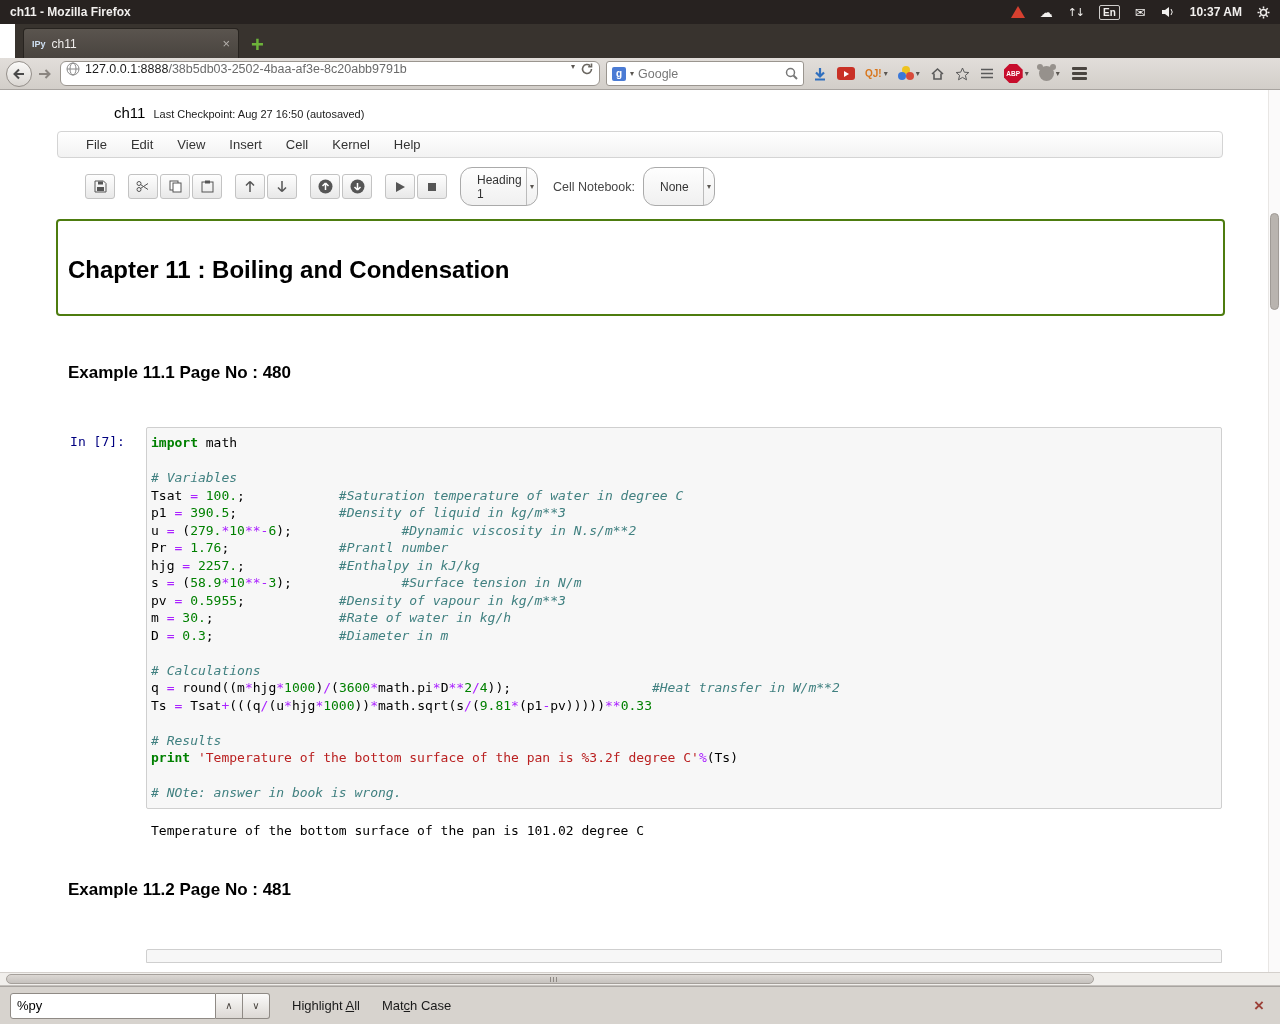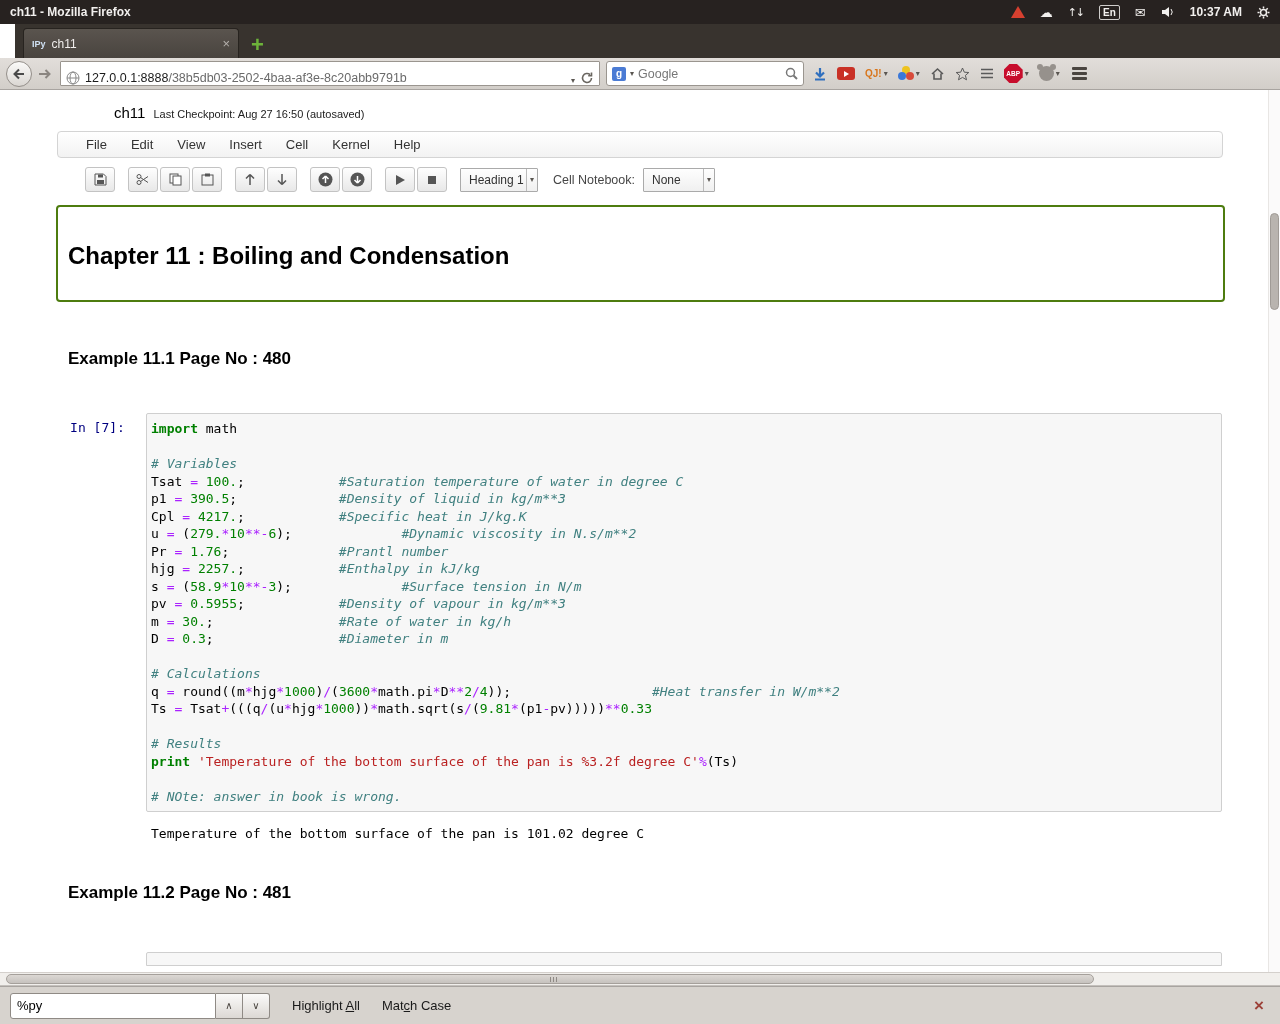--- a/index.html
+++ b/index.html
@@ -22,21 +22,21 @@
 .tab{width:216px;height:30px;margin-left:8px;background:linear-gradient(#5a544e,#49443f);border:1px solid #27231f;border-bottom:none;border-radius:4px 4px 0 0;display:flex;align-items:center;gap:6px;padding:0 8px;}
 .favicon{font-size:9px;font-weight:bold;color:#cfe0f2;}
 .tlabel{font-size:12px;color:#f0eeec;flex:1;}
 .tclose{color:#b5b1ad;font-size:13px;line-height:1;}
 .newtab{color:#6db33a;font-size:22px;font-weight:bold;margin:0 0 4px 12px;line-height:18px;}
 
 
 .navbar{position:absolute;left:0;top:58px;width:100%;height:32px;background:linear-gradient(#e2deda,#d2cec9);border-bottom:1px solid #a8a4a0;display:flex;align-items:center;padding:0 6px;}
 .navbtn-back{width:26px;height:26px;border-radius:50%;background:linear-gradient(#fbfaf9,#dad6d2);border:1px solid #948f8a;display:flex;align-items:center;justify-content:center;flex:none;}
 .navbtn-fwd{width:22px;height:20px;display:flex;align-items:center;justify-content:center;margin-left:2px;flex:none;}
-.urlbar{width:540px;height:25px;background:#fff;border:1px solid #9a958f;border-radius:1px;margin-left:4px;display:flex;align-items:flex-end;padding:0 5px;gap:5px;flex:none;}
+.urlbar{width:540px;height:25px;background:#fff;border:1px solid #9a958f;border-radius:6px;margin-left:4px;display:flex;align-items:flex-start;padding:0 5px;gap:5px;flex:none;}
 .urltext{font-size:12.5px;white-space:nowrap;overflow:hidden;flex:1;}
 .uhost{color:#1a1a1a;}
 .upath{color:#6a6a6a;}
 .searchbar{width:198px;height:25px;background:#fff;border:1px solid #9a958f;border-radius:3px;margin-left:6px;display:flex;align-items:center;padding:0 5px;gap:4px;flex:none;}
 .stext{font-size:12.5px;color:#777;flex:1;}
 .gicon{width:14px;height:14px;background:#4b7bd4;color:#fff;font-size:10px;font-weight:bold;border-radius:2px;display:flex;align-items:center;justify-content:center;}
 .caret{font-size:8px;color:#5a5651;font-family:"DejaVu Sans",sans-serif;}
 .navicons{display:flex;align-items:center;gap:10px;margin-left:9px;}
 .icobtn{display:flex;align-items:center;gap:2px;}
 .ytico{width:18px;height:13px;background:#c93126;border-radius:3px;display:flex;align-items:center;justify-content:center;}
@@ -61,21 +61,21 @@
 .lp1{color:#353535;}
 .lp2{color:#8e8e8e;}
 .lp3{color:#4d7fa8;}
 .nb-title{font-size:15px;color:#000;margin-left:46px;}
 .nb-checkpoint{font-size:11px;color:#222;margin-left:8px;}
 .menubar{margin:10px 57px 0 57px;height:27px;border:1px solid #d4d4d4;border-radius:4px;background:linear-gradient(#ffffff,#f2f2f2);display:flex;align-items:center;padding-left:16px;}
 .menu-item{font-size:13px;color:#333;padding:0 12px;line-height:25px;}
 .toolbar{display:flex;align-items:center;margin:9px 0 0 85px;gap:13px;}
 .btngroup{display:flex;gap:2px;}
 .tbtn{width:30px;height:25px;border:1px solid #c3c3c3;border-radius:3px;background:linear-gradient(#fefefe,#e8e8e8);display:flex;align-items:center;justify-content:center;}
-.sel{height:24px;border:1px solid #aaa;border-radius:1px;background:linear-gradient(#fefefe,#f0f0f0);display:flex;align-items:center;font-size:12px;color:#333;padding-left:8px;}
+.sel{height:39px;border:1px solid #aaa;border-radius:12px;background:linear-gradient(#fefefe,#f0f0f0);display:flex;align-items:center;font-size:12px;color:#333;padding-left:16px;}
 .scaret{margin-left:auto;border-left:1px solid #bbb;align-self:stretch;display:flex;align-items:center;padding:0 3px;}
 .sel-celltype{width:78px;}
 .ctlabel{font-size:12.5px;color:#454545;margin-left:2px;}
 .sel-ctoolbar{width:72px;margin-left:-5px;}
 
 
 .cell-selected{margin:13px 55px 0 56px;border:2px solid #4d7c0f;border-radius:4px;padding:35px 10px 0 10px;height:97px;}
 .h1{font-size:24px;font-weight:bold;color:#000;line-height:28px;}
 .hx{font-size:17px;font-weight:bold;color:#000;margin-left:68px;line-height:20px;}
 .ex1{margin-top:47px;}
@@ -336,21 +336,20 @@
     <div class="hx ex1">Example 11.1 Page No : 480</div>
 
     <div class="coderow mt-code">
       <div class="promptcol">In [7]:</div>
       <div class="inputbox">
           <div class="cl"><span class="tk-kw">import</span><span class="tk-pl"> math</span></div>
           <div class="cl">&nbsp;</div>
           <div class="cl"><span class="tk-com"># Variables</span></div>
           <div class="cl"><span class="tk-pl">Tsat </span><span class="tk-op">=</span><span class="tk-pl"> </span><span class="tk-num">100.</span><span class="tk-pl">;		</span><span class="tk-com">#Saturation temperature of water in degree C</span></div>
           <div class="cl"><span class="tk-pl">p1 </span><span class="tk-op">=</span><span class="tk-pl"> </span><span class="tk-num">390.5</span><span class="tk-pl">;		</span><span class="tk-com">#Density of liquid in kg/m**3</span></div>
-          <div class="cl"><span class="tk-pl">Cpl </span><span class="tk-op">=</span><span class="tk-pl"> </span><span class="tk-num">4217.</span><span class="tk-pl">;		</span><span class="tk-com">#Specific heat in J/kg.K</span></div>
           <div class="cl"><span class="tk-pl">u </span><span class="tk-op">=</span><span class="tk-pl"> (</span><span class="tk-num">279.</span><span class="tk-op">*</span><span class="tk-num">10</span><span class="tk-op">**-</span><span class="tk-num">6</span><span class="tk-pl">);		</span><span class="tk-com">#Dynamic viscosity in N.s/m**2</span></div>
           <div class="cl"><span class="tk-pl">Pr </span><span class="tk-op">=</span><span class="tk-pl"> </span><span class="tk-num">1.76</span><span class="tk-pl">;		</span><span class="tk-com">#Prantl number</span></div>
           <div class="cl"><span class="tk-pl">hjg </span><span class="tk-op">=</span><span class="tk-pl"> </span><span class="tk-num">2257.</span><span class="tk-pl">;		</span><span class="tk-com">#Enthalpy in kJ/kg</span></div>
           <div class="cl"><span class="tk-pl">s </span><span class="tk-op">=</span><span class="tk-pl"> (</span><span class="tk-num">58.9</span><span class="tk-op">*</span><span class="tk-num">10</span><span class="tk-op">**-</span><span class="tk-num">3</span><span class="tk-pl">);		</span><span class="tk-com">#Surface tension in N/m</span></div>
           <div class="cl"><span class="tk-pl">pv </span><span class="tk-op">=</span><span class="tk-pl"> </span><span class="tk-num">0.5955</span><span class="tk-pl">;		</span><span class="tk-com">#Density of vapour in kg/m**3</span></div>
           <div class="cl"><span class="tk-pl">m </span><span class="tk-op">=</span><span class="tk-pl"> </span><span class="tk-num">30.</span><span class="tk-pl">;		</span><span class="tk-com">#Rate of water in kg/h</span></div>
           <div class="cl"><span class="tk-pl">D </span><span class="tk-op">=</span><span class="tk-pl"> </span><span class="tk-num">0.3</span><span class="tk-pl">;		</span><span class="tk-com">#Diameter in m</span></div>
           <div class="cl">&nbsp;</div>
           <div class="cl"><span class="tk-com"># Calculations</span></div>
           <div class="cl"><span class="tk-pl">q </span><span class="tk-op">=</span><span class="tk-pl"> round((m</span><span class="tk-op">*</span><span class="tk-pl">hjg</span><span class="tk-op">*</span><span class="tk-num">1000</span><span class="tk-pl">)</span><span class="tk-op">/</span><span class="tk-pl">(</span><span class="tk-num">3600</span><span class="tk-op">*</span><span class="tk-pl">math.pi</span><span class="tk-op">*</span><span class="tk-pl">D</span><span class="tk-op">**</span><span class="tk-num">2</span><span class="tk-op">/</span><span class="tk-num">4</span><span class="tk-pl">));			</span><span class="tk-com">#Heat transfer in W/m**2</span></div>

